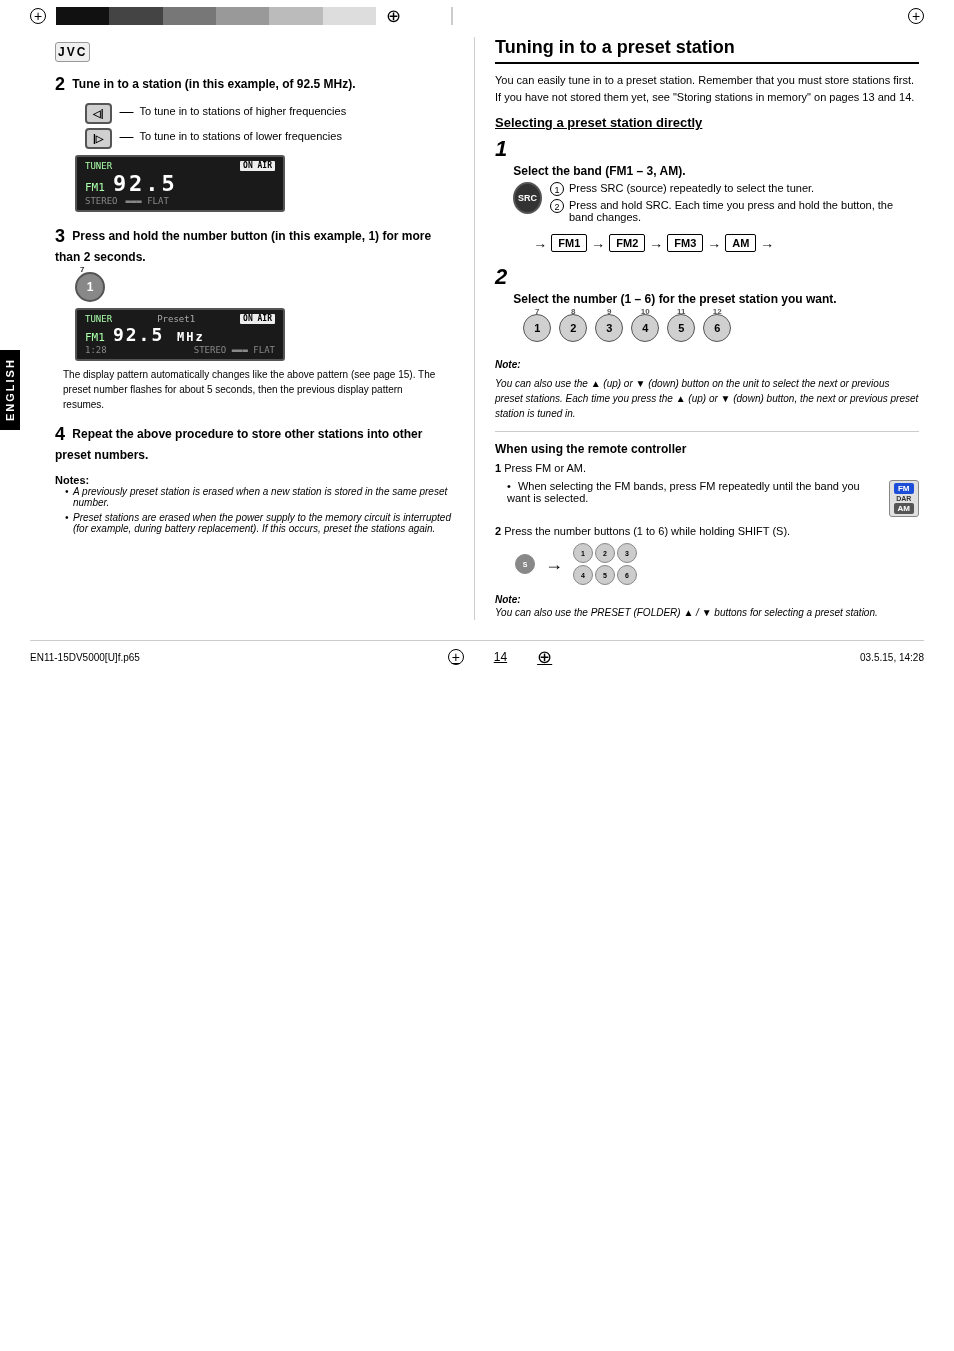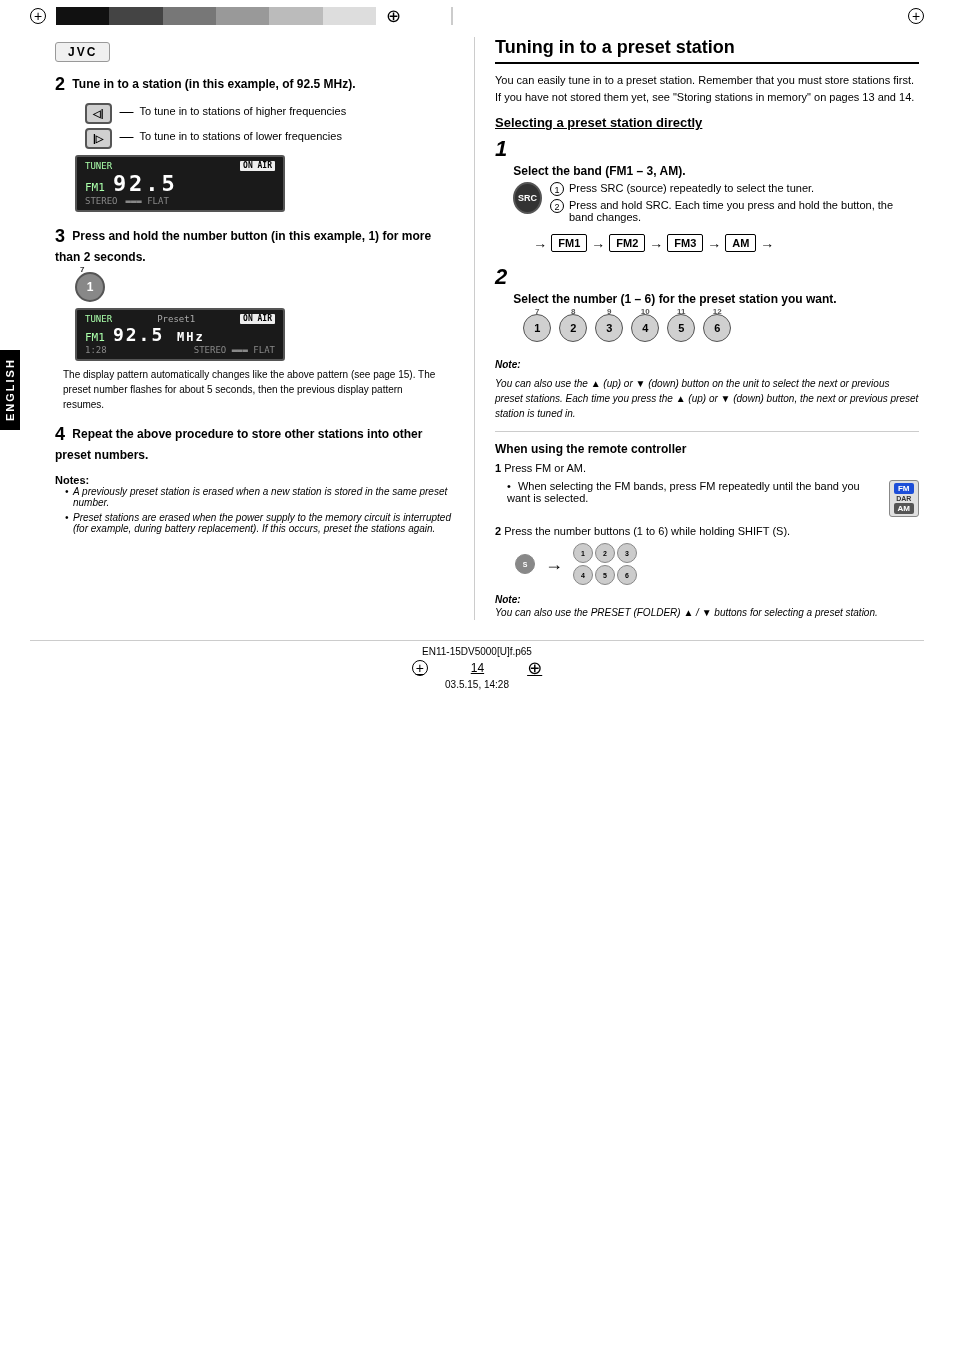--- a/index.html
+++ b/index.html
@@ -59,21 +59,21 @@
     }
 
     
     .logo-area {
       margin-bottom: 10px;
       margin-top: 5px;
     }
     .logo-box {
       display: inline-block;
       border: 1px solid #999;
-      padding: 2px 12px;
+      padding: 2px 2px;
       font-size: 10px;
       border-radius: 3px;
       background: #f0f0f0;
     }
 
     
     .step-heading {
       font-weight: bold;
       font-size: 12px;
       margin-bottom: 6px;
@@ -267,21 +267,20 @@
 
     
     .page-footer {
       display: flex;
       justify-content: space-between;
       align-items: center;
       margin: 20px 30px 10px 30px;
       border-top: 1px solid #ccc;
       padding-top: 5px;
       font-size: 10px;
-      flex-direction: column;
     }
 
     
     .top-reg {
       display: flex;
       justify-content: space-between;
       margin: 5px 30px 0 30px;
       align-items: center;
     }
 
@@ -681,19 +680,19 @@
         <p class="small-italic">You can also use the PRESET (FOLDER) ▲ / ▼ buttons for selecting a preset station.</p>
       </div>
     </div>
 
   </div>
 
 </div>
 
 <div class="page-footer">
   <span>EN11-15DV5000[U]f.p65</span>
-  <div style="display:flex;align-items:center;gap:43px;text-decoration:underline;">
+  <div style="display:flex;align-items:center;gap:30px;text-decoration:underline;">
     <div class="reg-circle"></div>
     <span style="font-size:12px;">14</span>
     <div style="font-size:18px;">⊕</div>
   </div>
   <span>03.5.15, 14:28</span>
 </div>
 
 </body></html>

